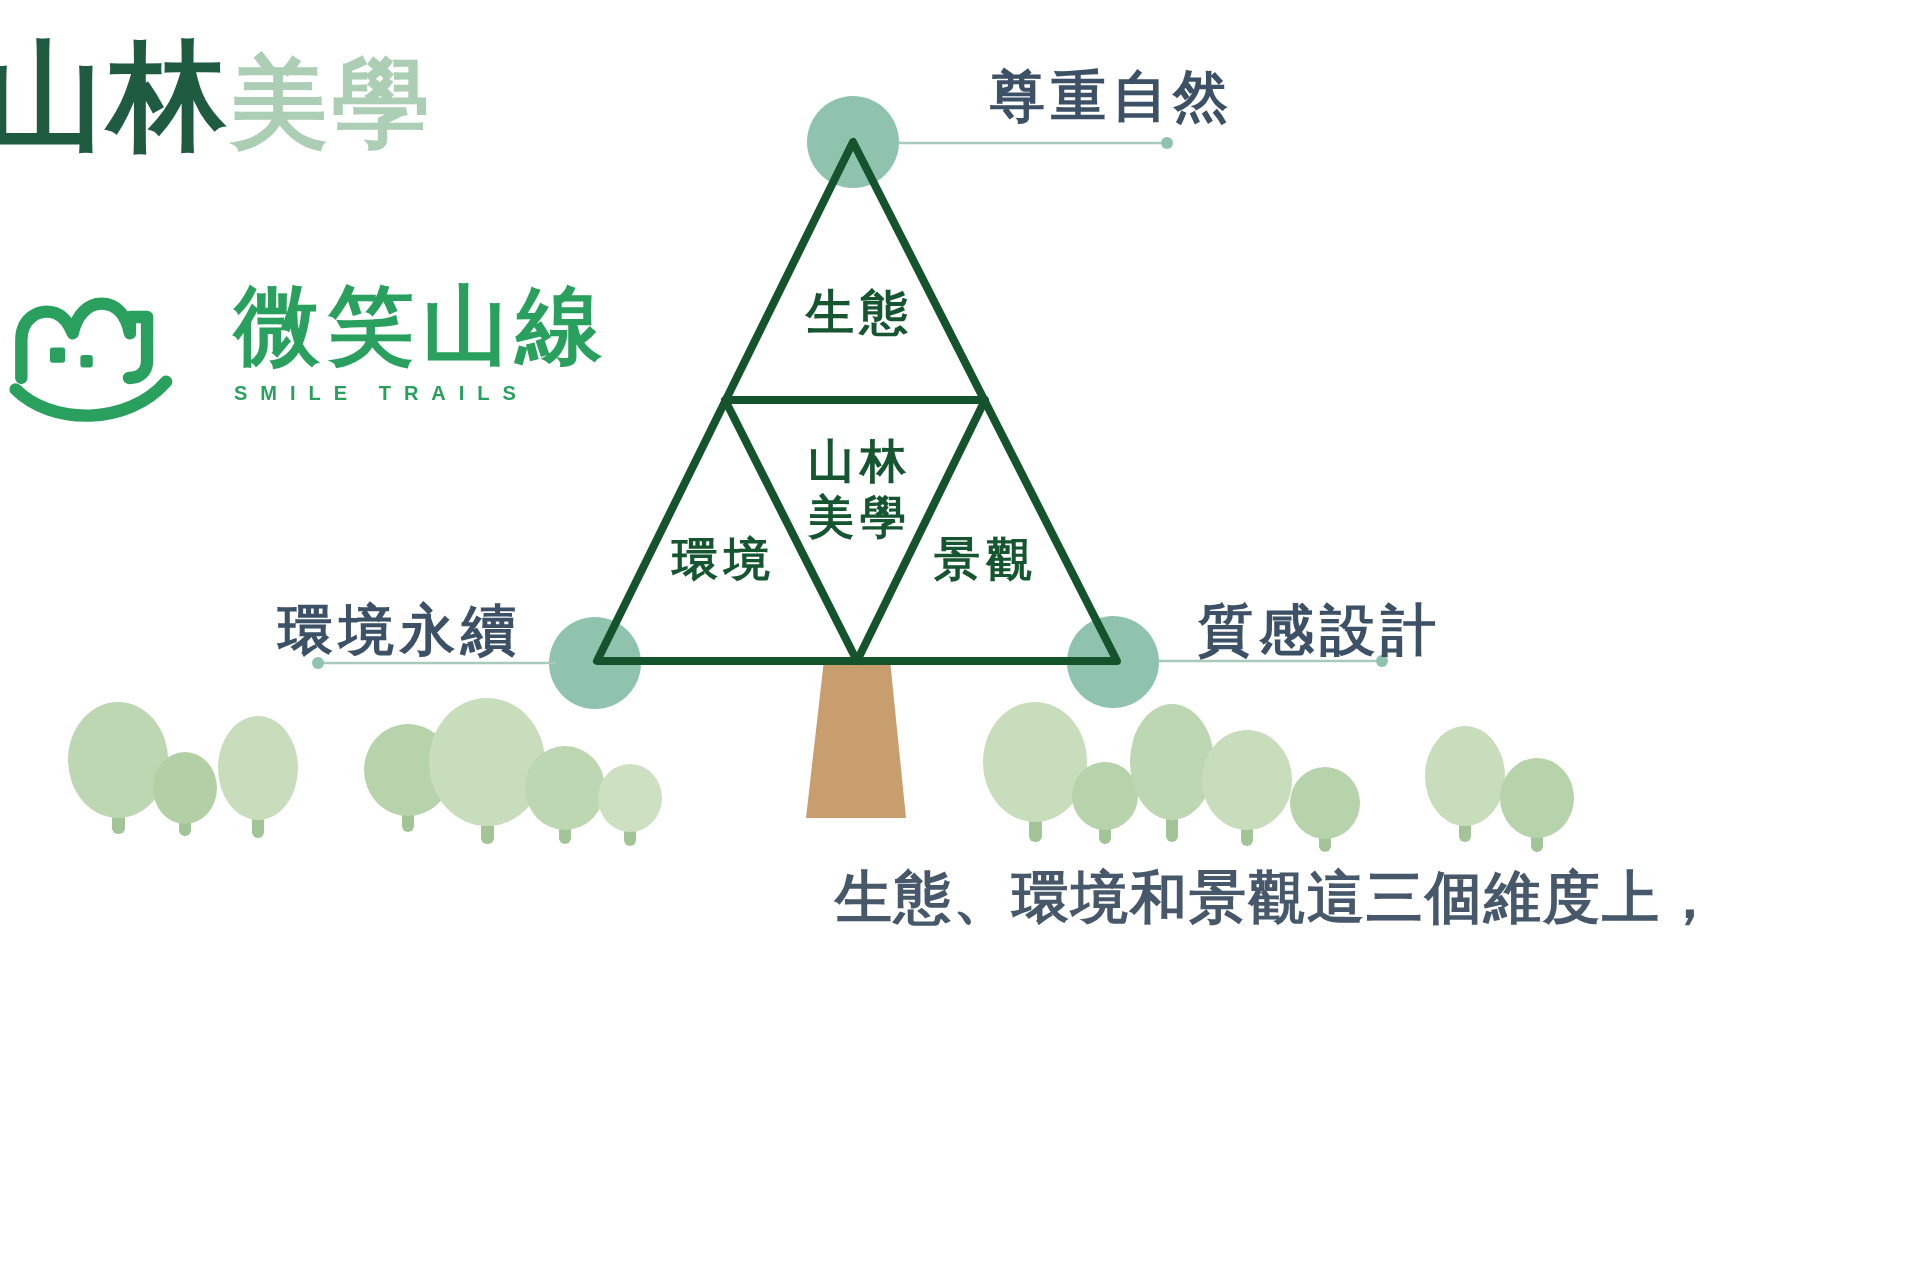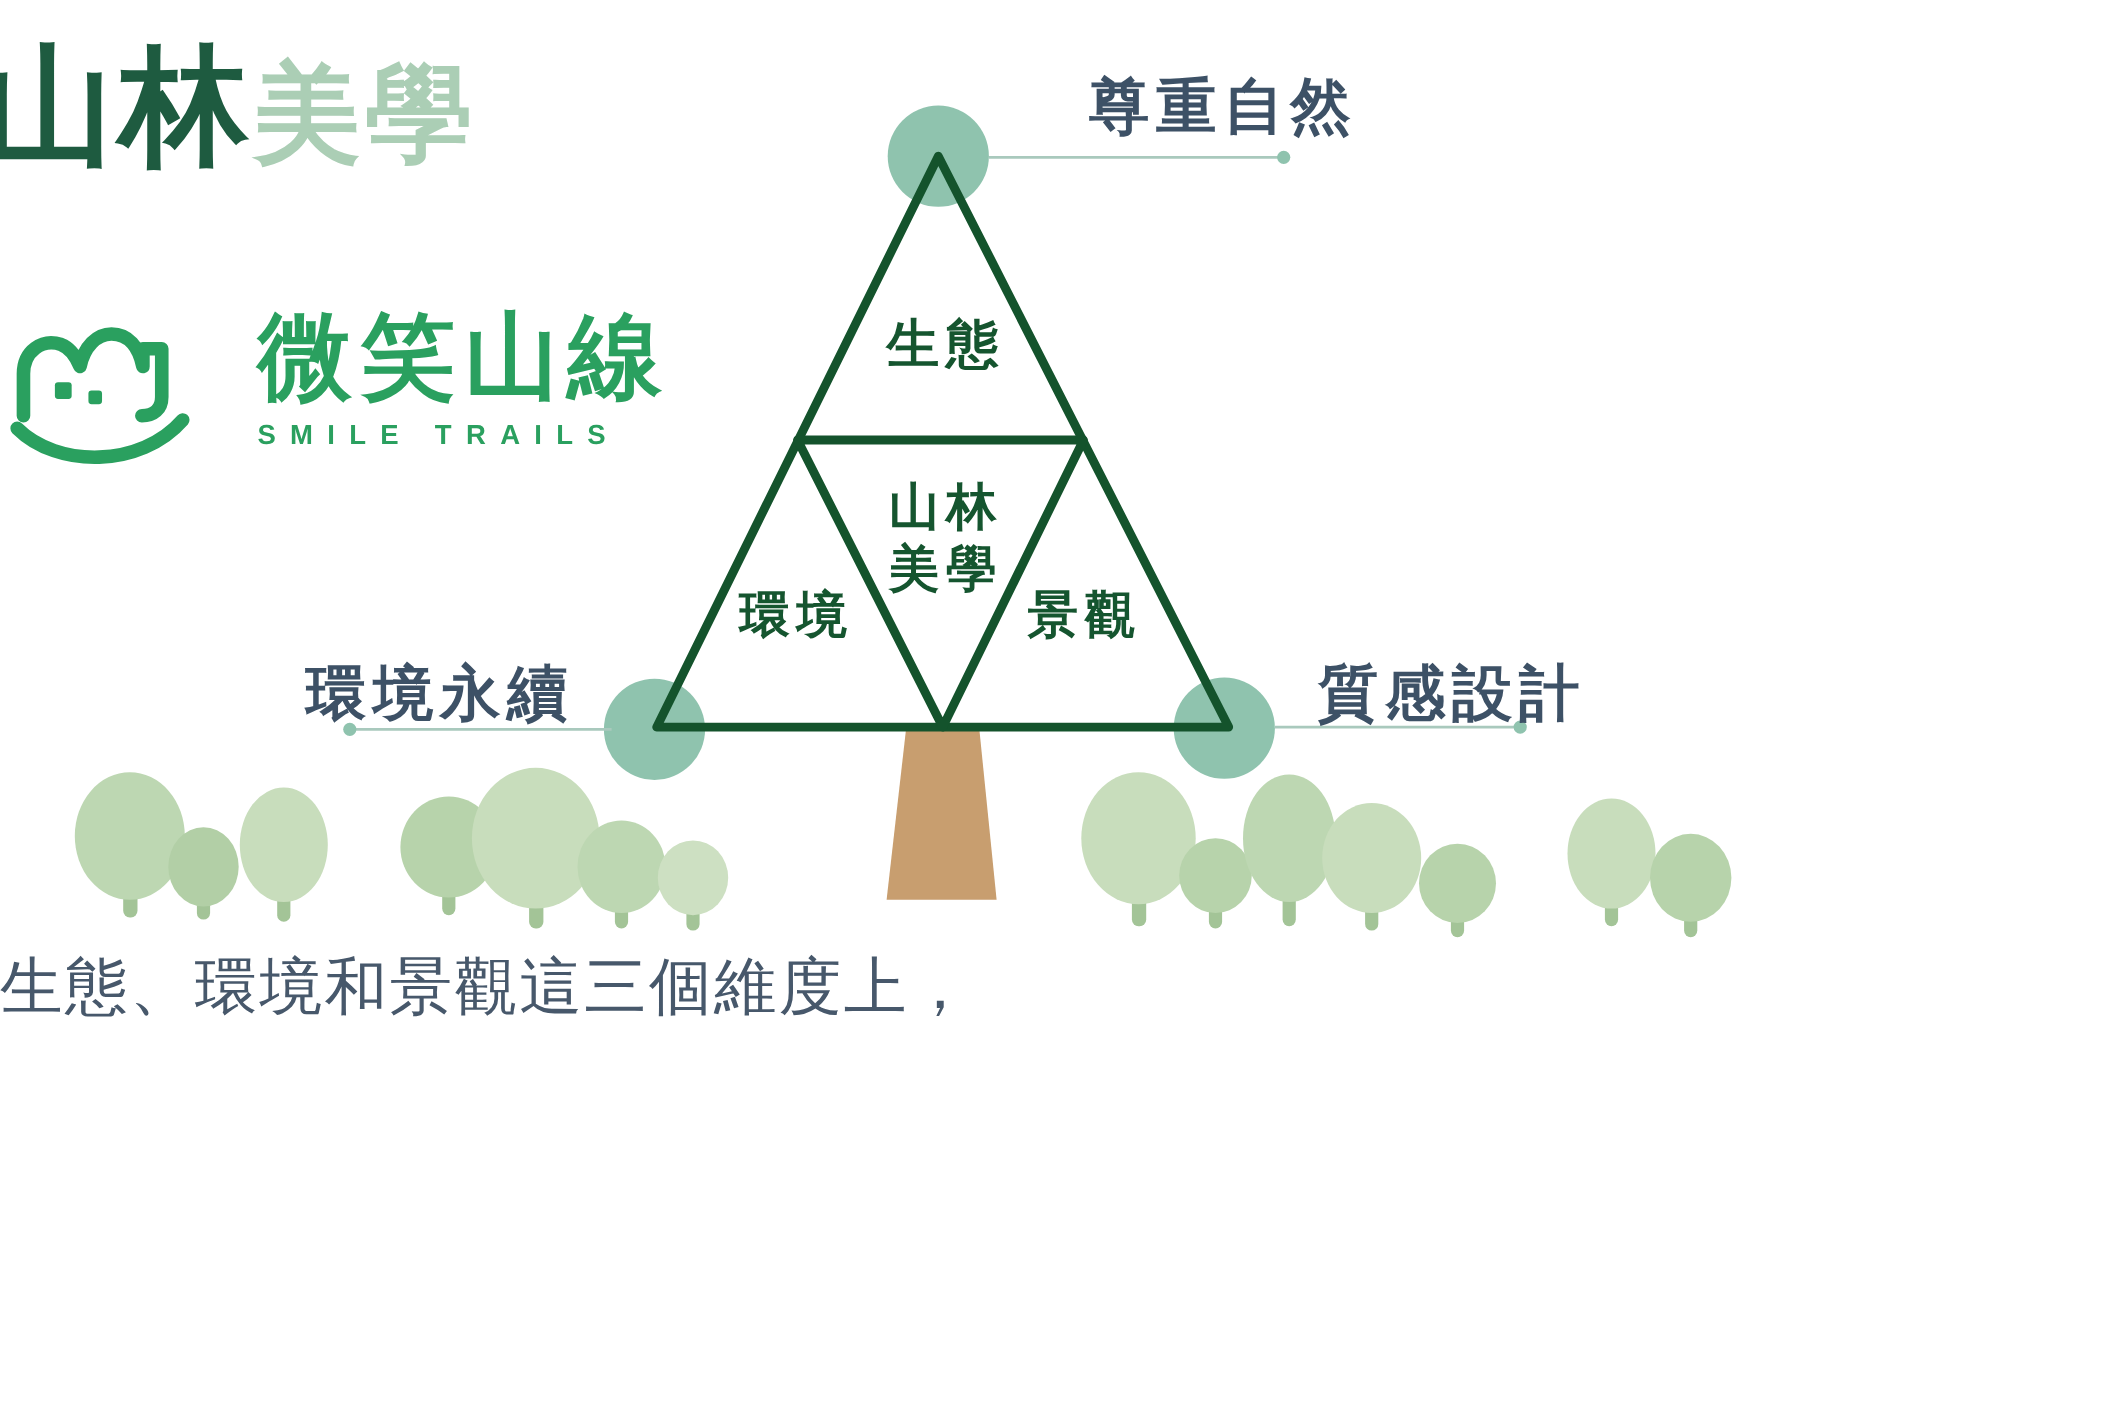--- a/index.html
+++ b/index.html
@@ -18,40 +18,40 @@
     font-weight:700;
     display:flex;align-items:baseline;
   }
   .title-dark{font-size:118px;color:#1e5b40;letter-spacing:4px;}
   .title-light{font-size:98px;color:#abceb5;letter-spacing:4px;}
   
   .logo{position:absolute;left:8px;top:262px;display:flex;align-items:flex-start;}
   .logo-icon{width:200px;height:170px;flex:0 0 auto;}
   .logo-text{margin-left:26px;padding-top:20px;font-family:"Liberation Sans", sans-serif;}
   .logo-cn{font-size:86px;font-weight:700;color:#2aa05f;letter-spacing:8px;line-height:1.0;}
-  .logo-en{font-size:25px;font-weight:700;color:#2aa05f;letter-spacing:13px;margin-top:14px;}
+  .logo-en{font-size:20px;font-weight:700;color:#2aa05f;letter-spacing:13px;margin-top:14px;}
   
   .diagram{position:absolute;left:0;top:0;width:1920px;height:1280px;}
   .tri-label{
     font-family:"Liberation Serif", serif;
     font-weight:700;fill:#15552f;letter-spacing:6px;
   }
   
   .callout-label{
     position:absolute;
     font-size:55px;font-weight:700;color:#3d5166;
     letter-spacing:6px;white-space:nowrap;text-align:center;
   }
   .callout-top{left:990px;top:60px;}
   .callout-left{left:278px;top:594px;}
   .callout-right{left:1198px;top:594px;}
   
   .caption{
     position:absolute;left:0px;top:862px;width:1720px;
-    text-align:left;color:#47586b;font-weight:400;
+    text-align:right;color:#47586b;font-weight:700;
     font-size:57px;line-height:1.28;letter-spacing:2px;
   }
   .caption div{white-space:nowrap;}
 </style>
 </head>
 <body>
 
 <div class="stage">
 
   <div class="title">

